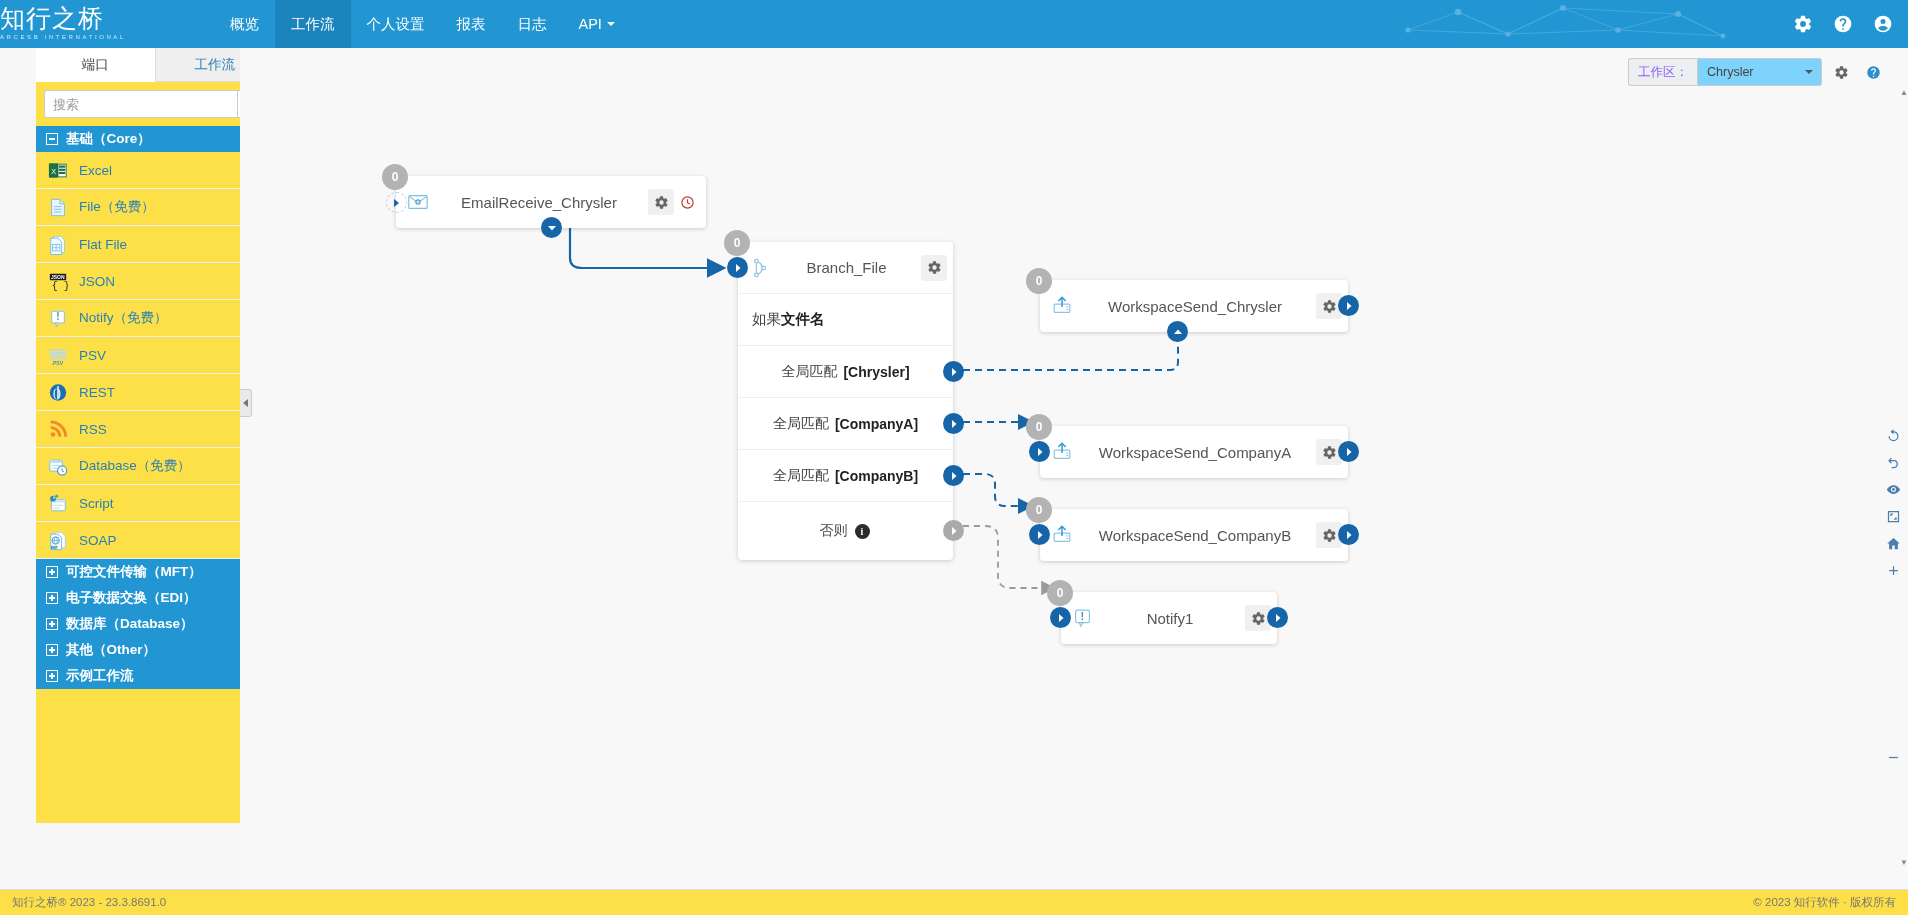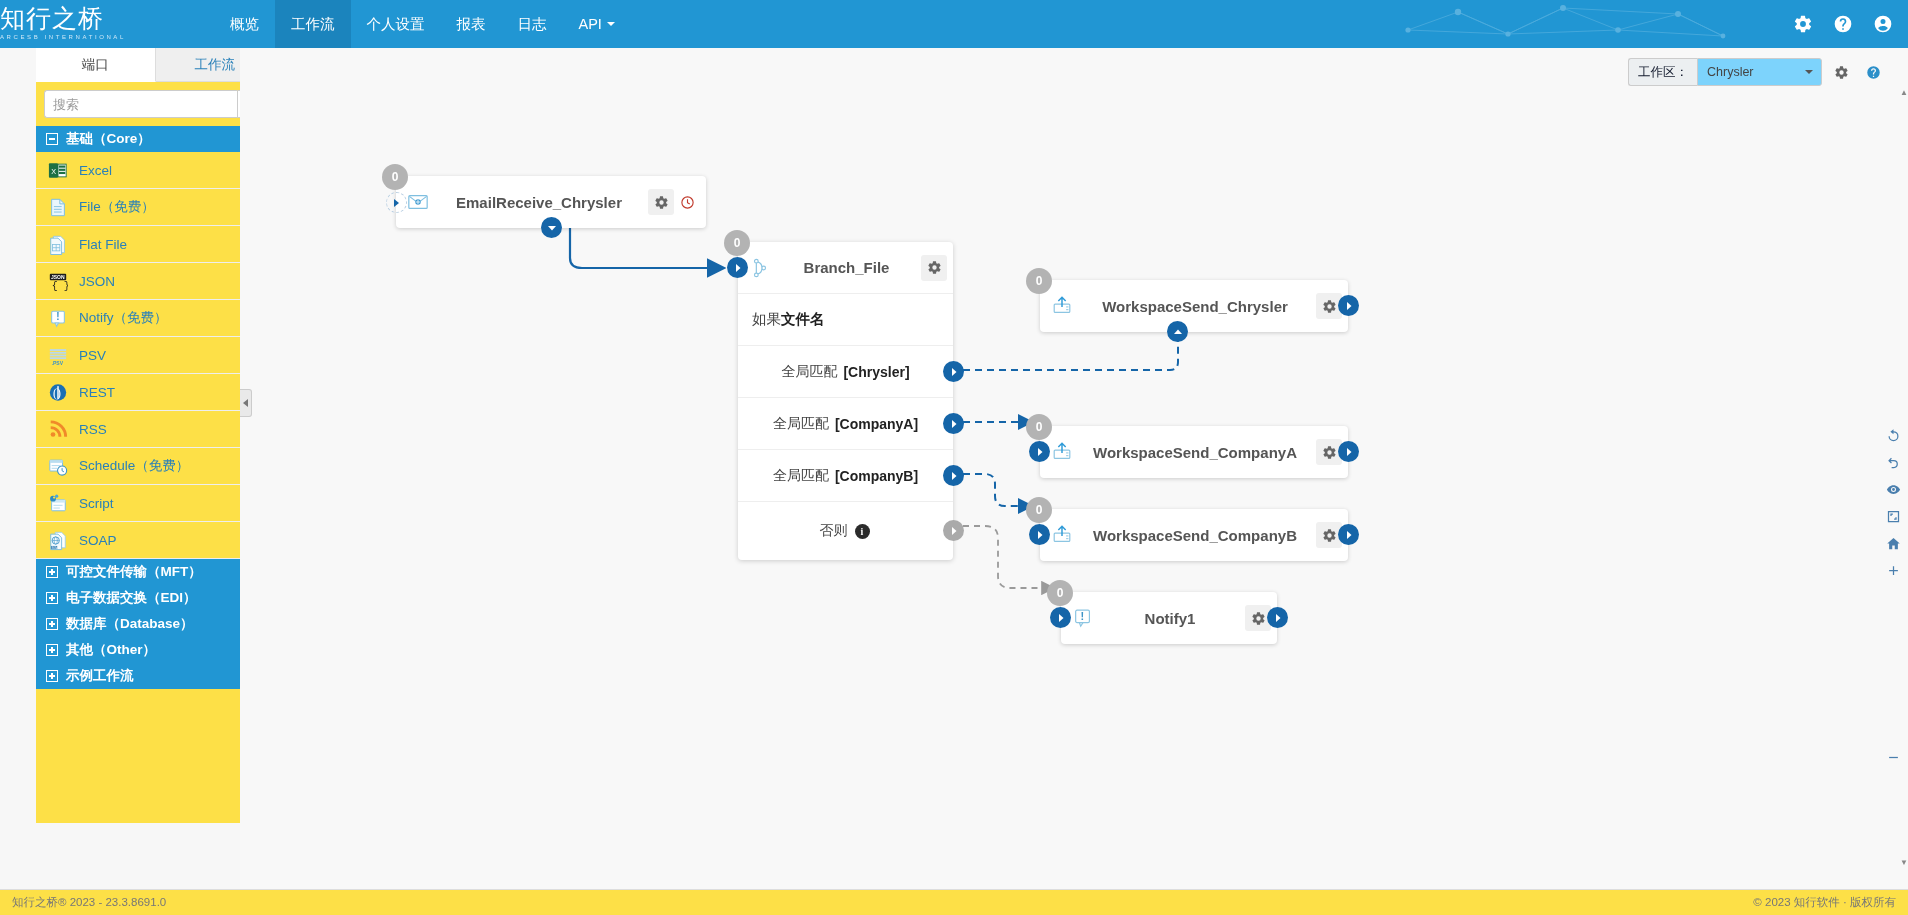--- a/index.html
+++ b/index.html
@@ -85,21 +85,21 @@
   
   .canvas {
     position:absolute; top:48px; left:240px; width:1668px; height:867px;
     background:#f8f8f8; overflow:hidden;
   }
   .ws-bar {
     position:absolute; right:22px; top:10px; display:flex; align-items:center; height:28px; z-index:20;
   }
   .ws-label {
     height:28px; background:#eceff1; border:1px solid #ccc; border-right:none;
-    display:flex; align-items:center; padding:0 9px; font-size:12.5px; color:#0f172a;
+    display:flex; align-items:center; padding:0 9px; font-size:12.5px; color:#8b5cf6;
     border-radius:3px 0 0 3px;
   }
   .ws-select {
     height:28px; width:125px; background:#7dd3fc; border:1px solid #ccc;
     display:flex; align-items:center; padding:0 9px; font-size:12.5px; color:#444;
     position:relative; cursor:pointer; border-radius:0 3px 3px 0;
   }
   .ws-select .caret2 {
     position:absolute; right:8px; border-left:4px solid transparent; border-right:4px solid transparent;
     border-top:4px solid #555;
@@ -111,21 +111,21 @@
   .ws-icon-btn svg { width:15px; height:15px; fill:#666; }
 
   
   .node {
     position:absolute; background:#fff; border-radius:4px;
     box-shadow:0 1px 4px rgba(0,0,0,.18); display:flex; align-items:center;
   }
   .node-row {
     height:52px; display:flex; align-items:center; width:100%; padding:0 6px 0 10px;
   }
-  .node-title { flex:1; text-align:center; font-size:15px; color:#555;font-weight:bold; }
+  .node-title { flex:1; text-align:center; font-size:15px; color:#555; }
   .node-ico { width:24px; height:24px; flex:none; display:flex; align-items:center; justify-content:center; }
   .node-ico svg { width:22px; height:22px; }
   .btn-sq {
     width:26px; height:26px; border-radius:3px; display:flex; align-items:center; justify-content:center;
     cursor:pointer; flex:none;
   }
   .btn-sq.gear { background:#f0f0f0; }
   .btn-sq svg { width:15px; height:15px; }
   .badge0 {
     position:absolute; left:-14px; top:-12px; width:26px; height:26px; border-radius:50%;
@@ -381,21 +381,21 @@
           <rect x="2" y="4" width="14" height="12" rx="1" fill="#fff" stroke="#7fbfe0" stroke-width="1.1"></rect>
           <rect x="2" y="4" width="14" height="3" fill="#b9ddf0"></rect>
           <g stroke="#9fd0e8" stroke-width=".9">
             <line x1="4" y1="10" x2="13" y2="10"></line>
             <line x1="4" y1="13" x2="10" y2="13"></line>
           </g>
           <circle cx="15.5" cy="15.5" r="5" fill="#fff" stroke="#3d94c7" stroke-width="1.2"></circle>
           <path d="M15.5 12.8v2.9l2 1.2" stroke="#3d94c7" stroke-width="1.1" fill="none"></path>
         </svg>
     </span>
-    <span class="port-label">Schedule（免费）</span>
+    <span class="port-label">Database（免费）</span>
   </div>
 
   <div class="port-item">
     <span class="pico">
       <svg viewBox="0 0 22 22">
           <rect x="4" y="7" width="15" height="12" rx="1" fill="#fff" stroke="#7fbfe0" stroke-width="1.1"></rect>
           <rect x="4" y="7" width="15" height="3" fill="#cde8f5"></rect>
           <g stroke="#9fd0e8" stroke-width=".8">
             <line x1="6" y1="13" x2="16" y2="13"></line>
             <line x1="6" y1="16" x2="13" y2="16"></line>

